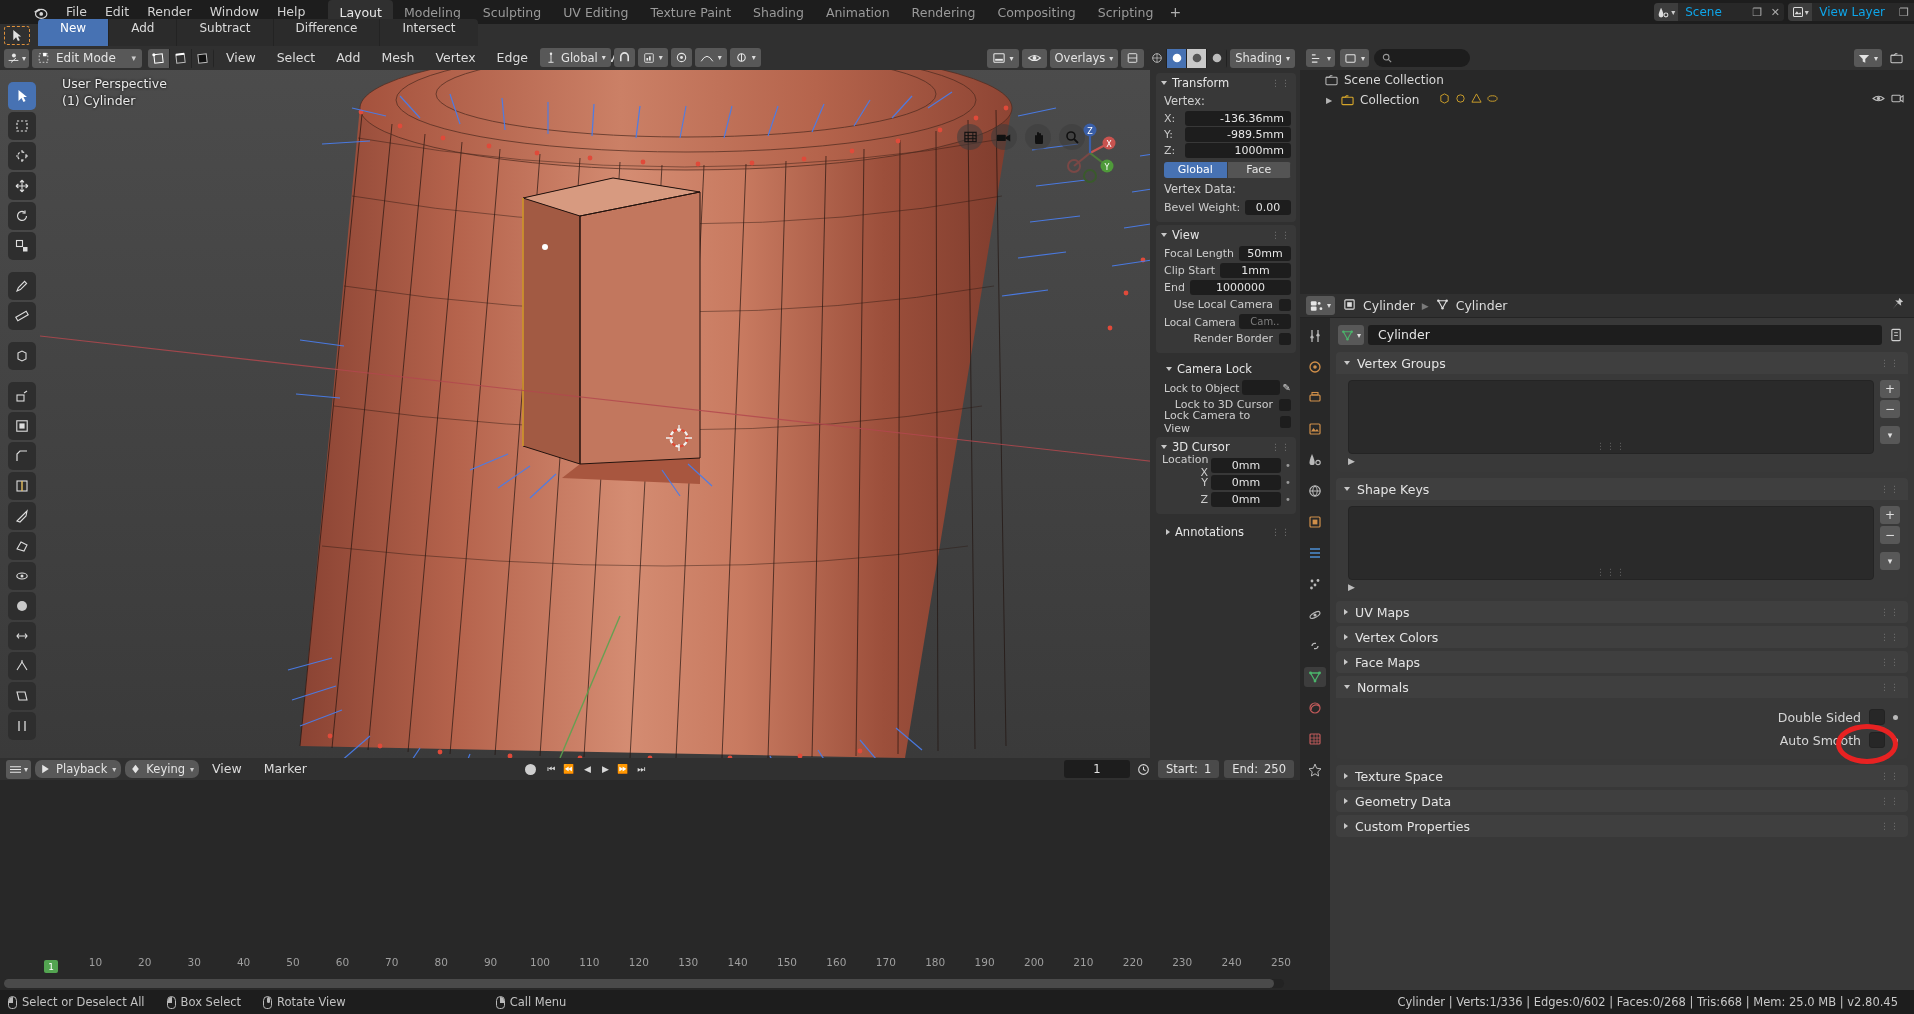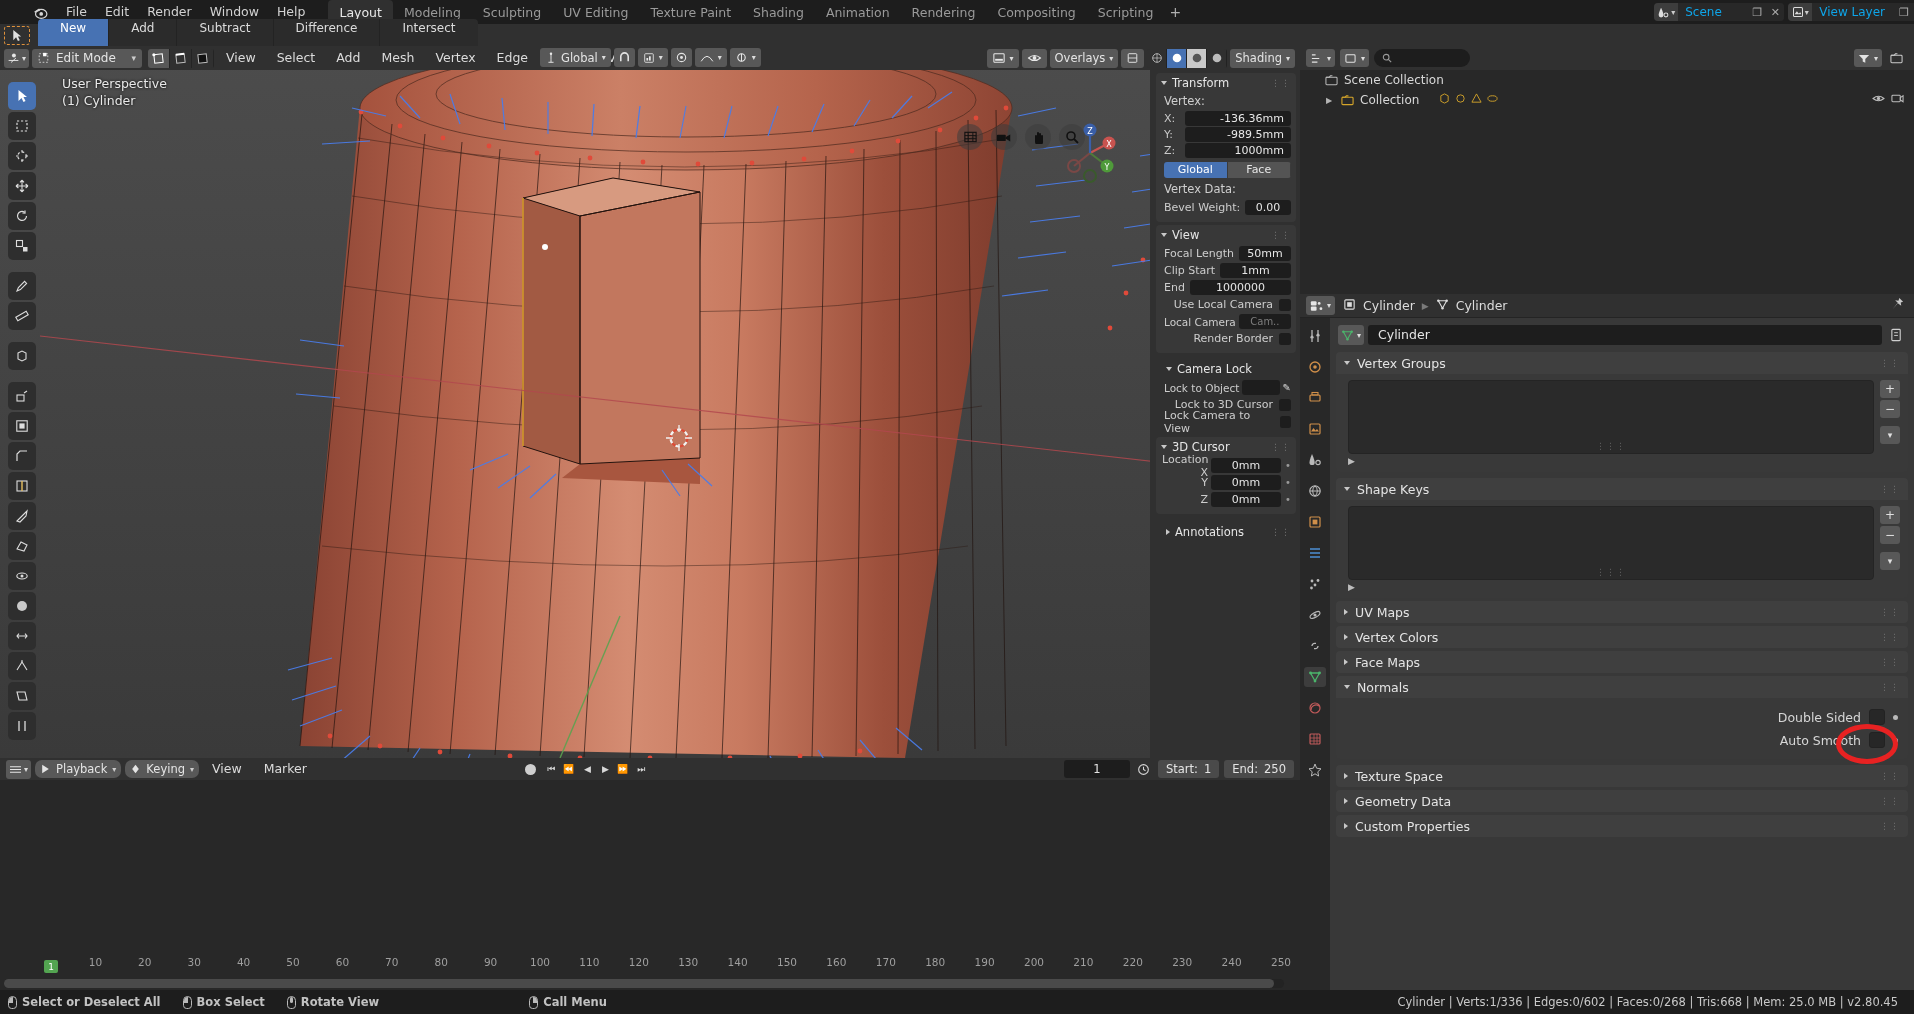--- a/index.html
+++ b/index.html
@@ -223,21 +223,21 @@
   .redcircle{
     position:absolute; width:62px; height:40px; border:5px solid #e82222; border-radius:50%;
     pointer-events:none;
   }
 
   
   .statusbar{
     position:absolute; left:0; top:990px; width:1914px; height:24px; background:#1d1d1d;
     display:flex; align-items:center; padding:0 8px; font-size:11.5px; color:#c2c2c2;
   }
-  .sb-item{ display:flex; align-items:center; gap:5px; margin-right:22px;font-weight:bold;}
+  .sb-item{ display:flex; align-items:center; gap:5px; margin-right:22px;}
   .mouse{ width:9px; height:13px; border:1.3px solid #b9b9b9; border-radius:5px 5px 4px 4px; position:relative;}
   .mouse i{ position:absolute; left:0; top:0; width:4px; height:6px; background:#b9b9b9; border-radius:4px 0 0 0;}
   .mouse.r i{ left:auto; right:0; border-radius:0 4px 0 0;}
   .mouse.m i{ left:2.5px; top:0; width:3px; height:6px; background:#b9b9b9; border-radius:2px;}
   .sb-right{ margin-left:auto; font-size:11.5px; color:#c8c8c8; padding-right:8px;}
 </style>
 </head>
 <body>
 
 <div class="app">

